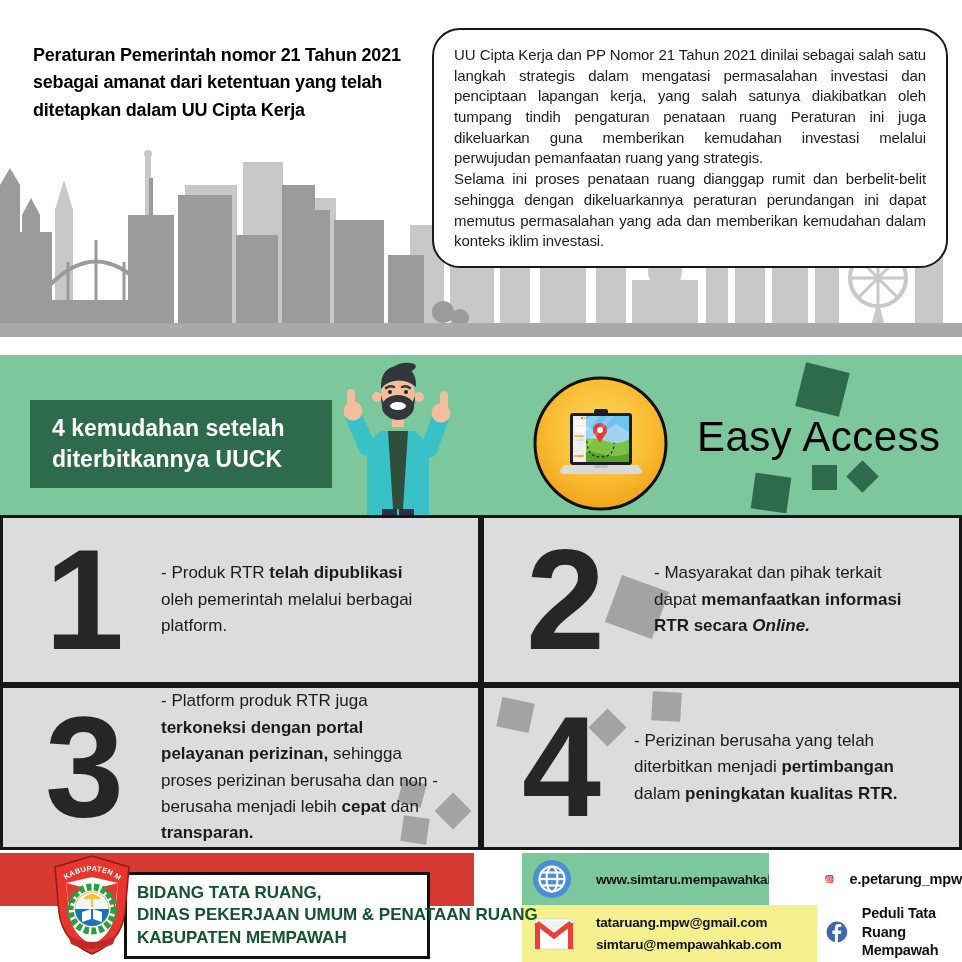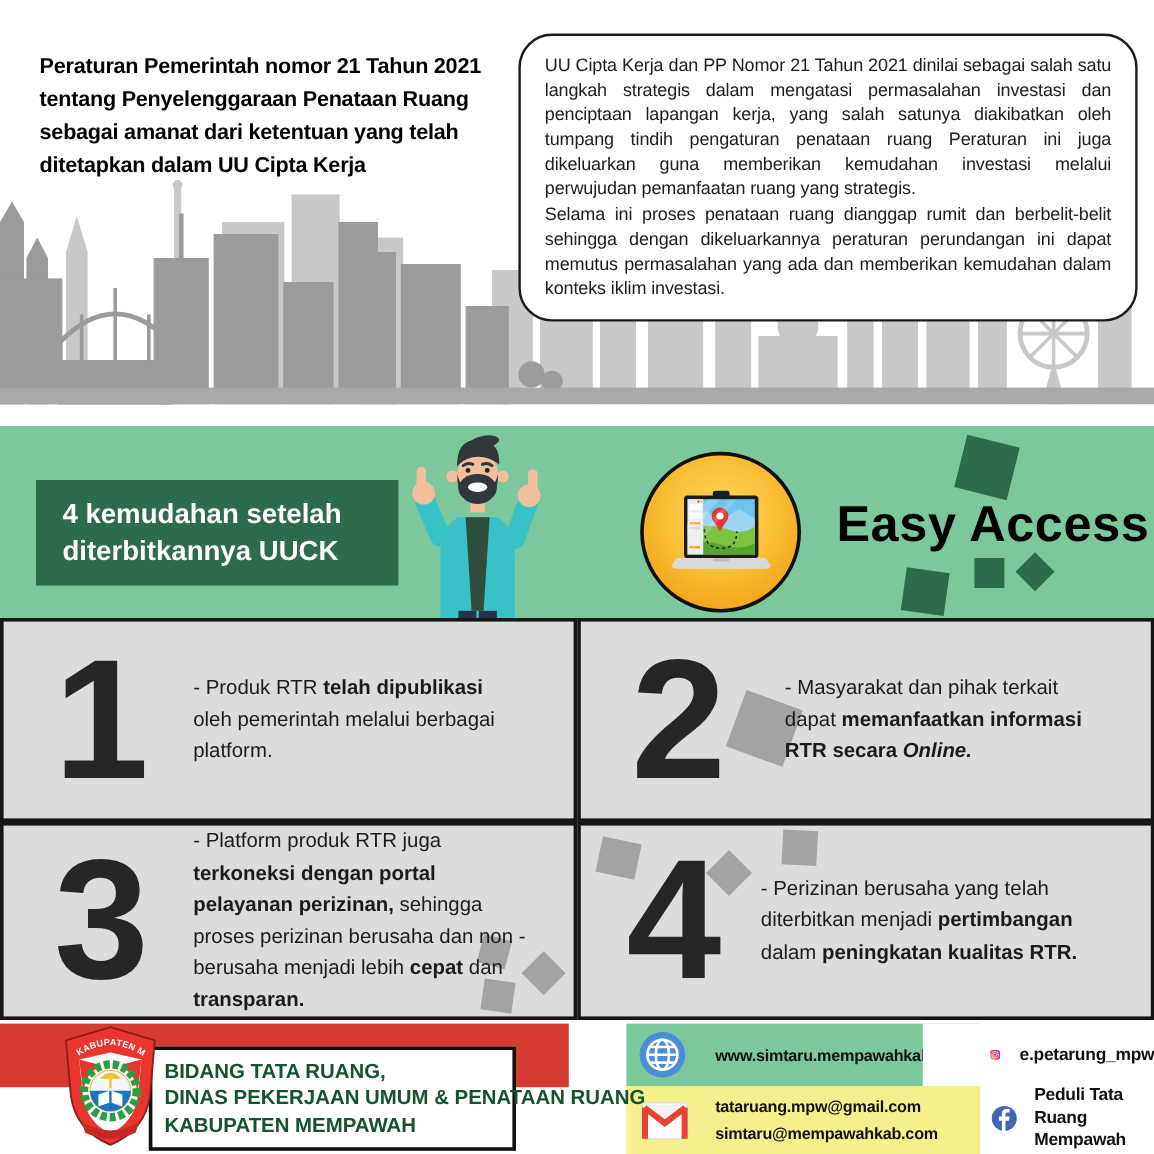--- a/index.html
+++ b/index.html
@@ -17,21 +17,21 @@
           background:#fff;border:2.5px solid #1a1a1a;border-radius:28px;
           padding:15px 20px 14px 20px;font-size:15px;line-height:1.38;
           text-align:justify;color:#1c1c1c;letter-spacing:-0.1px;}
   #bubble p{margin:0;}
 
   
   #banner{left:0;top:355px;width:962px;height:178px;background:#7cc79c;z-index:1;}
   #headline-box{left:30px;top:45px;width:302px;height:88px;background:#2d6b4c;
                 box-sizing:border-box;padding:13px 0 0 22px;}
   #headline-box .hl{color:#fff;font-size:23px;font-weight:700;line-height:1.35;white-space:nowrap;}
-  #easy-access{left:697px;top:58px;font-size:42px;font-weight:700;color:#000;letter-spacing:0.5px;}
+  #easy-access{left:697px;top:58px;font-size:42px;font-weight:400;color:#000;letter-spacing:0.5px;}
   .gsq{position:absolute;background:#2d6b4c;}
   .graysq{position:absolute;background:#a3a3a3;}
 
   
   #grid{left:0;top:515px;width:962px;height:335px;display:flex;flex-wrap:wrap;z-index:1;}
   .cell{box-sizing:border-box;width:481px;background:#dcdcdc;border:3px solid #161616;
         display:flex;align-items:center;position:relative;overflow:hidden;}
   .r1{height:170px;} .r2{height:165px;}
   .num{flex:none;width:158px;text-align:center;font-size:142px;font-weight:700;
        color:#262626;line-height:0.78;letter-spacing:-5px;}
@@ -111,21 +111,20 @@
       <rect x="334" y="80" width="50" height="117"></rect>
       <rect x="388" y="115" width="36" height="82"></rect>
       <circle cx="443" cy="172" r="11"></circle>
         <circle cx="460" cy="178" r="9"></circle>
     </g>
     <rect x="0" y="183" width="962" height="14" fill="#a9a9a9"></rect>
   </svg>
 
   <div id="title" class="abs">
     <div>Peraturan Pemerintah nomor 21 Tahun 2021</div>
-    <div>tentang Penyelenggaraan Penataan Ruang</div>
     <div>sebagai amanat dari ketentuan yang telah</div>
     <div>ditetapkan dalam UU Cipta Kerja</div>
   </div>
 
   <div id="bubble" class="abs">
     <p>UU Cipta Kerja dan PP Nomor 21 Tahun 2021 dinilai sebagai salah satu langkah strategis dalam mengatasi permasalahan investasi dan penciptaan lapangan kerja, yang salah satunya diakibatkan oleh tumpang tindih pengaturan penataan ruang Peraturan ini juga dikeluarkan guna memberikan kemudahan investasi melalui perwujudan pemanfaatan ruang yang strategis.</p>
     <p>Selama ini proses penataan ruang dianggap rumit dan berbelit-belit sehingga dengan dikeluarkannya peraturan perundangan ini dapat memutus permasalahan yang ada dan memberikan kemudahan dalam konteks iklim investasi.</p>
   </div>
 
   <div id="banner" class="abs">

